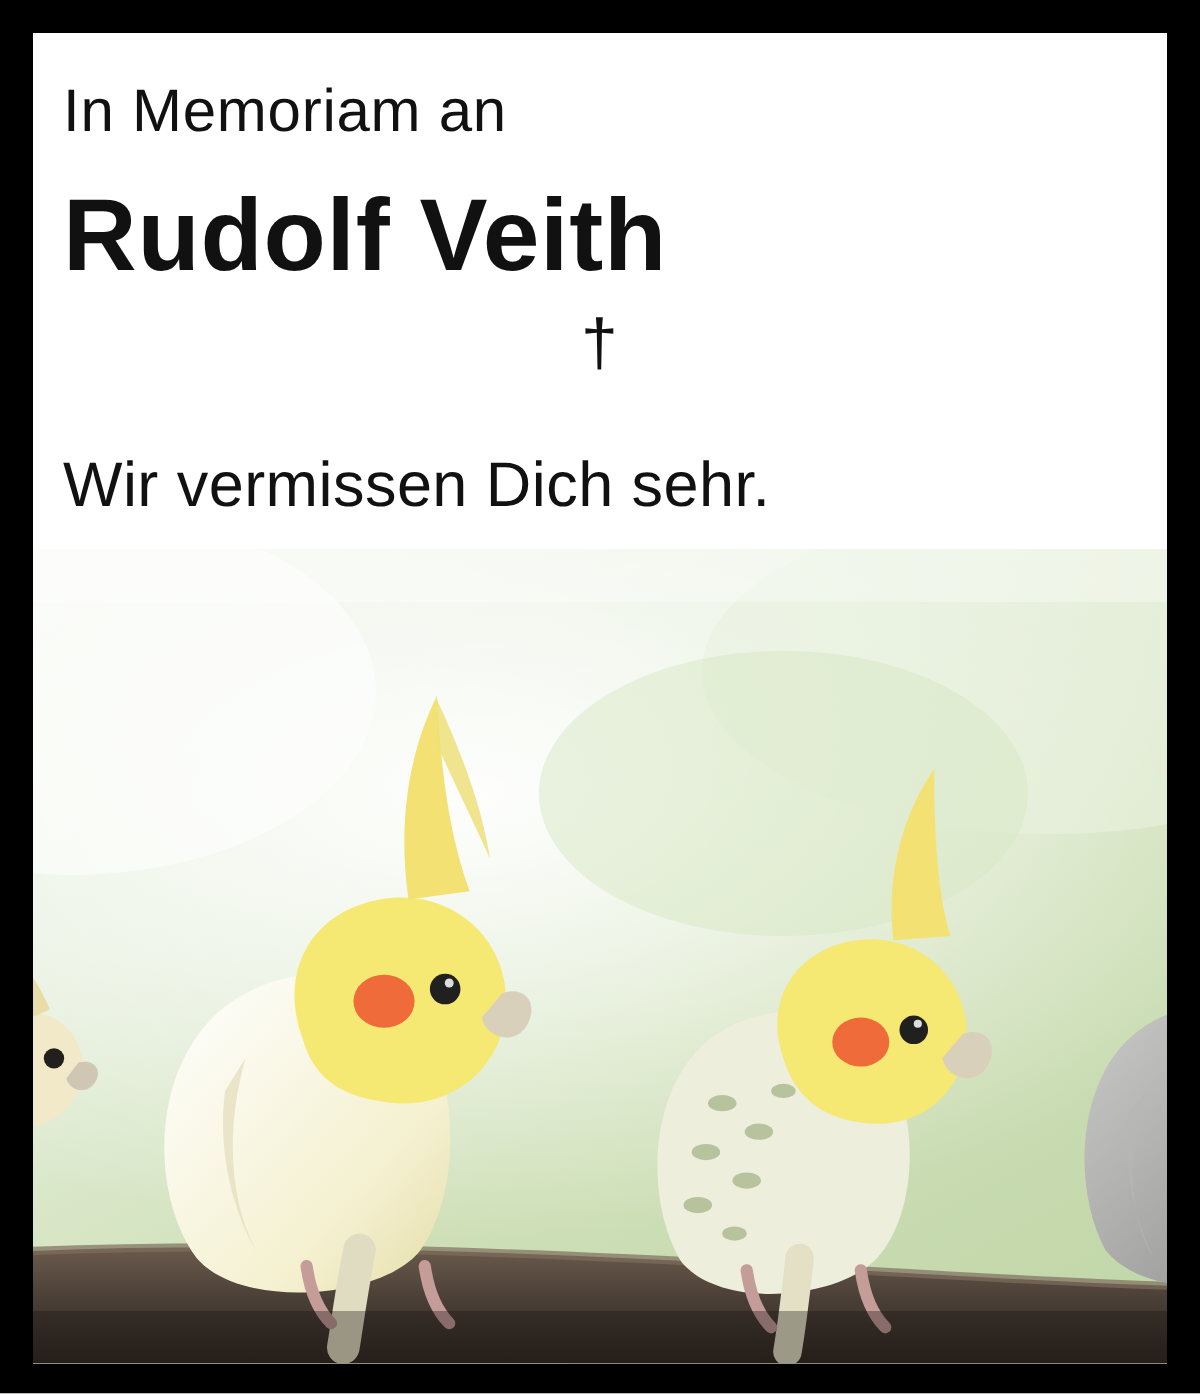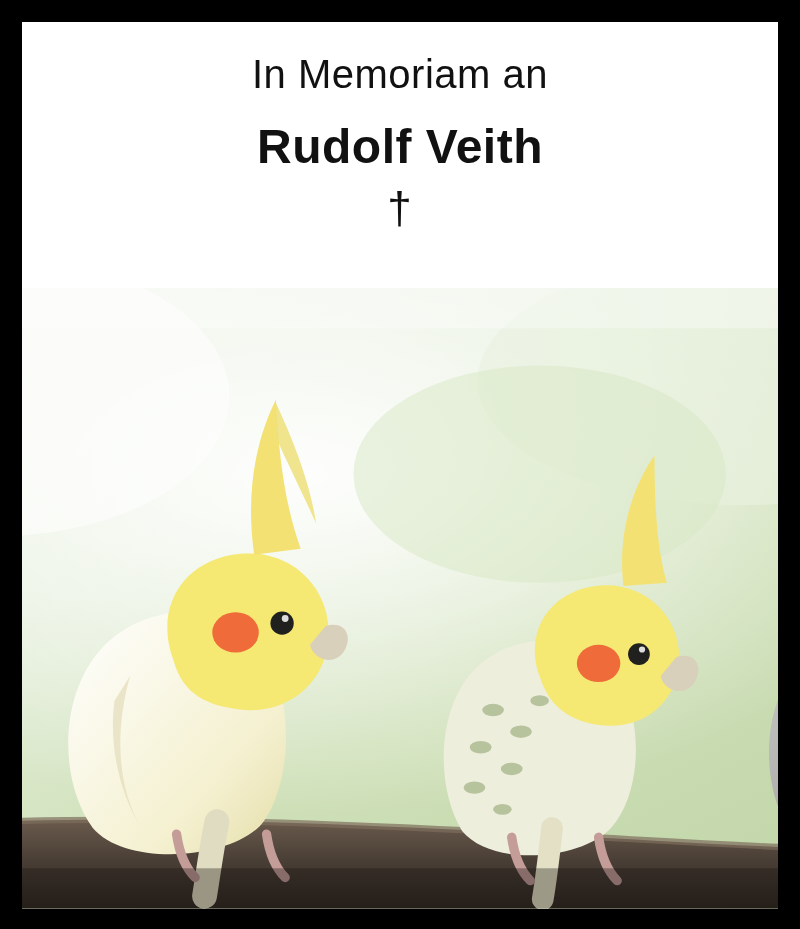--- a/index.html
+++ b/index.html
@@ -31,34 +31,33 @@
     background: #ffffff;
     overflow: hidden;
     display: flex;
     flex-direction: column;
   }
 
   
   .text-block {
     flex: 0 0 auto;
     padding: 30px 20px 10px 20px;
-    text-align: center;
     color: #111111;
   }
 
   .in-memoriam {
     font-size: 40px;
     line-height: 1.1;
     font-weight: 400;
     letter-spacing: 0.5px;
     margin: 0 0 26px 0;
   }
 
   .deceased-name {
-    font-size: 48px;
+    font-size: 68px;
     line-height: 1.05;
     font-weight: bold;
     letter-spacing: 0.5px;
     margin: 0 0 14px 0;
   }
 
   .death-line {
     font-size: 44px;
     line-height: 1.1;
     font-weight: 400;
@@ -107,20 +106,21 @@
 
     <div class="text-block">
       <div class="in-memoriam">In Memoriam an</div>
 
       <div class="deceased-name">Rudolf Veith</div>
 
       <div class="death-line">
         <span class="cross-icon">†</span>
       </div>
 
+      <div class="farewell">Wir vermissen Dich sehr.</div>
     </div>
 
     <div class="photo">
       <svg viewBox="0 0 760 400" preserveAspectRatio="xMidYMid slice">
         <defs>
           <linearGradient id="bg" x1="0" y1="0" x2="1" y2="1">
             <stop offset="0%" stop-color="#f3f6ef"></stop>
             <stop offset="35%" stop-color="#e3eed9"></stop>
             <stop offset="60%" stop-color="#cfe0b8"></stop>
             <stop offset="100%" stop-color="#bcd3a4"></stop>

